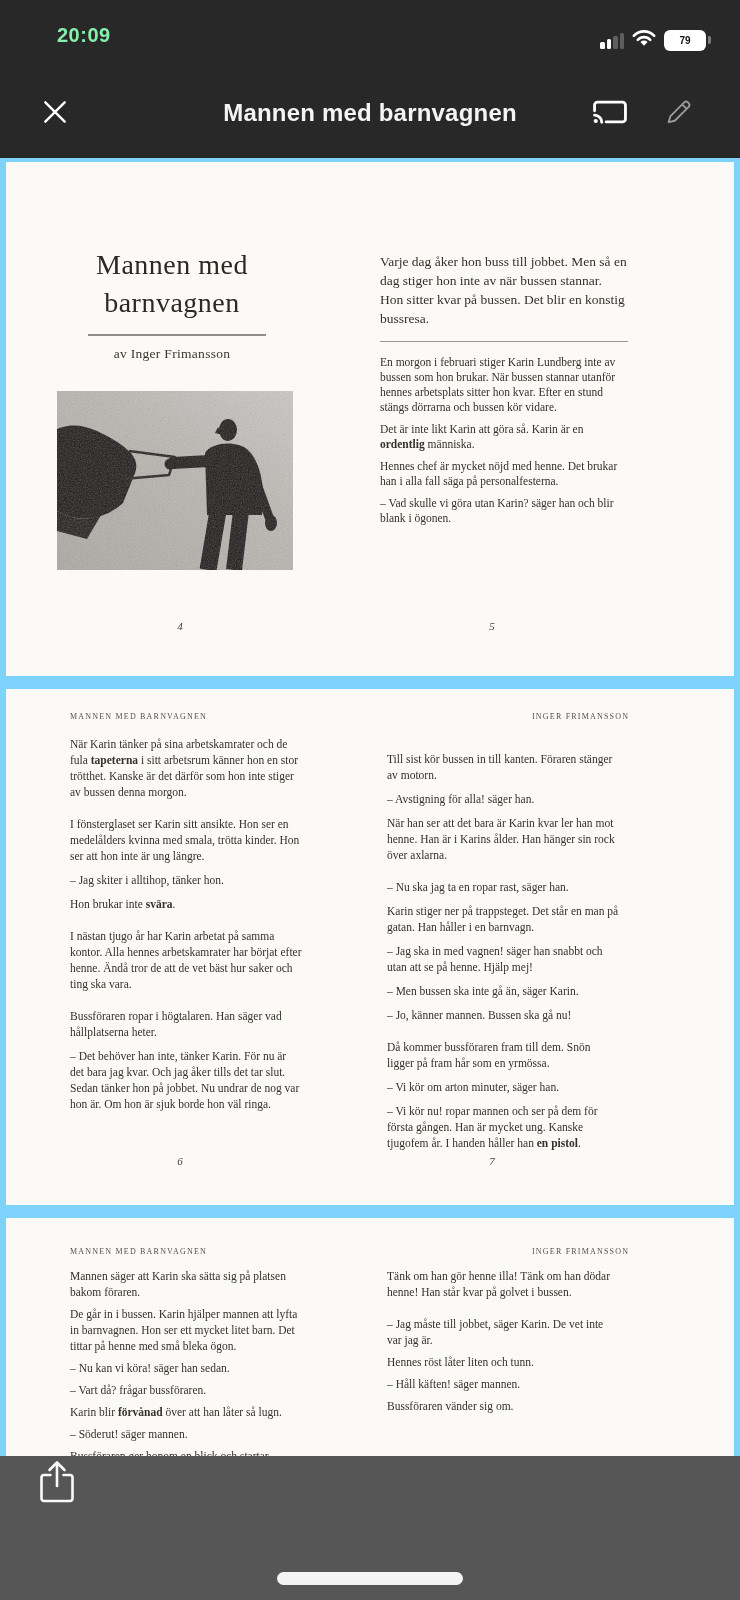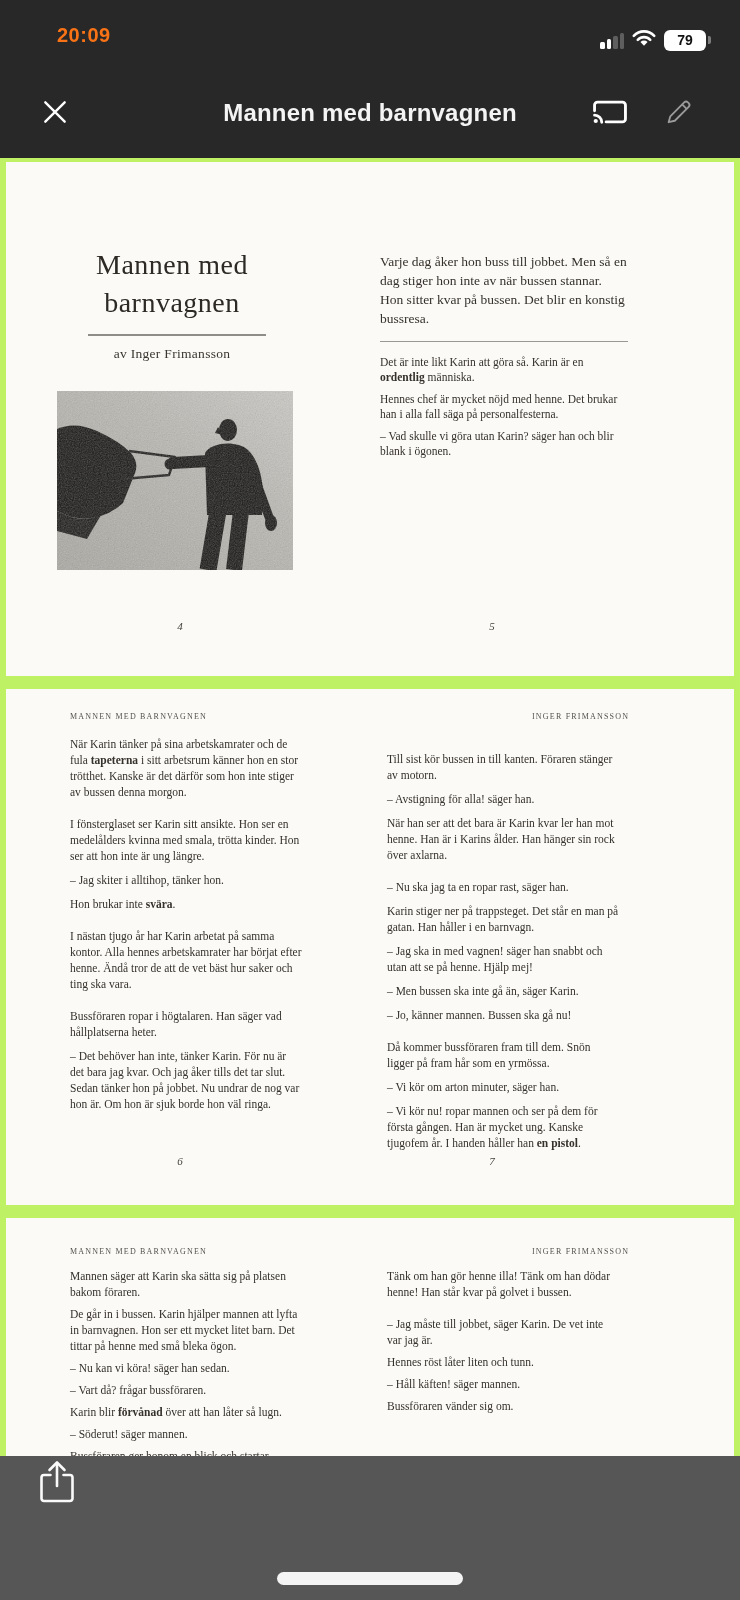--- a/index.html
+++ b/index.html
@@ -4,42 +4,42 @@
 <style>
   * { margin:0; padding:0; box-sizing:border-box; }
   html,body { background:#000; }
   .screen {
     position:relative; width:740px; height:1600px; overflow:hidden;
     background:#050505; font-family:"Liberation Sans", sans-serif;
   }
   
   .chrome { position:absolute; top:0; left:0; width:740px; height:158px; background:#282828; z-index:5; }
   .status-bar { position:absolute; top:0; left:0; right:0; height:68px; }
-  .status-time { position:absolute; left:57px; top:24px; color:#f97316; font-size:20px; font-weight:700; letter-spacing:.5px; }
+  .status-time { position:absolute; left:57px; top:24px; color:#86efac; font-size:20px; font-weight:700; letter-spacing:.5px; }
   .status-right { position:absolute; right:34px; top:28px; display:flex; align-items:center; gap:7px; }
   .cell-bars { display:flex; align-items:flex-end; gap:2px; height:17px; }
   .cell-bars i { display:block; width:4.5px; border-radius:1.5px; }
   .cell-bars i:nth-child(1){ height:7px;  background:#fff; }
   .cell-bars i:nth-child(2){ height:10px; background:#fff; }
   .cell-bars i:nth-child(3){ height:13px; background:#5e5e5e; }
   .cell-bars i:nth-child(4){ height:16px; background:#5e5e5e; }
   .battery { position:relative; width:42px; height:21px; background:#fff; border-radius:6px;
              display:flex; align-items:center; justify-content:center; }
-  .battery span { color:#111; font-size:14px; font-weight:700; }
+  .battery span { color:#111; font-size:10px; font-weight:700; }
   .battery:after { content:""; position:absolute; right:-5px; top:6.5px; width:3px; height:8px;
                    background:#7d7d7d; border-radius:0 2px 2px 0; }
   .nav-bar { position:absolute; top:68px; left:0; right:0; height:90px; display:flex; align-items:center; }
   .nav-title { position:absolute; left:0; right:0; text-align:center; color:#f4f4f4;
                font-size:24px; font-weight:700; letter-spacing:.2px; }
   .nav-btn { position:absolute; top:24px; width:44px; height:44px; display:flex; align-items:center; justify-content:center; cursor:pointer; }
   .nav-close { left:33px; }
   .nav-cast  { right:108px; }
   .nav-edit  { right:40px; }
   
-  .viewer { position:absolute; top:158px; left:0; width:740px; height:1298px; background:#bef264; }
+  .viewer { position:absolute; top:158px; left:0; width:740px; height:1298px; background:#7dd3fc; }
   .spread { position:absolute; left:6px; width:728px; background:#fbfaf7; overflow:hidden; }
   .spread1 { top:4px;    height:514px; }
   .spread2 { top:531px;  height:516px; }
   .spread3 { top:1060px; height:238px; }
   .ink, .para { color:#35312b; }
   
   .p4-titleblock { position:absolute; left:36px; top:84px; width:260px; text-align:center;
                    font-family:"Liberation Serif", serif; }
   .p4-title { font-size:28px; line-height:38px; letter-spacing:.5px; color:#2d2a25; }
   .p4-rule { position:absolute; left:82px; top:172px; width:178px; height:2px; background:#8f8d88; }
@@ -173,20 +173,21 @@
           <ellipse cx="214" cy="132" rx="6" ry="8" fill="#161513"></ellipse>
           <path d="M161 120 L151 179" stroke="#161513" stroke-width="17"></path>
           <path d="M184 120 L177 179" stroke="#161513" stroke-width="16"></path>
           <rect width="236" height="179" filter="url(#grain)" opacity="0.38"></rect>
         </svg>
       </div>
 
       <div class="col p5-col">
           <p class="para lead"><span>Varje dag åker hon buss till jobbet. Men så en dag stiger hon inte av när bussen stannar. Hon sitter kvar på bussen. Det blir en konstig bussresa.</span></p>
           <div class="text-divider"></div>
+          <p class="para"><span>En morgon i februari stiger Karin Lundberg inte av bussen som hon brukar. När bussen stannar utanför hennes arbetsplats sitter hon kvar. Efter en stund stängs dörrarna och bussen kör vidare.</span></p>
           <p class="para"><span>Det är inte likt Karin att göra så. Karin är en </span><span class="vocab">ordentlig</span><span> människa.</span></p>
           <p class="para"><span>Hennes chef är mycket nöjd med henne. Det brukar han i alla fall säga på personalfesterna.</span></p>
           <p class="para"><span>– Vad skulle vi göra utan Karin? säger han och blir blank i ögonen.</span></p>
         </div>
 
       <div class="page-num num-left">4</div>
       <div class="page-num num-right">5</div>
     </div>
 
     <div class="spread spread2">

